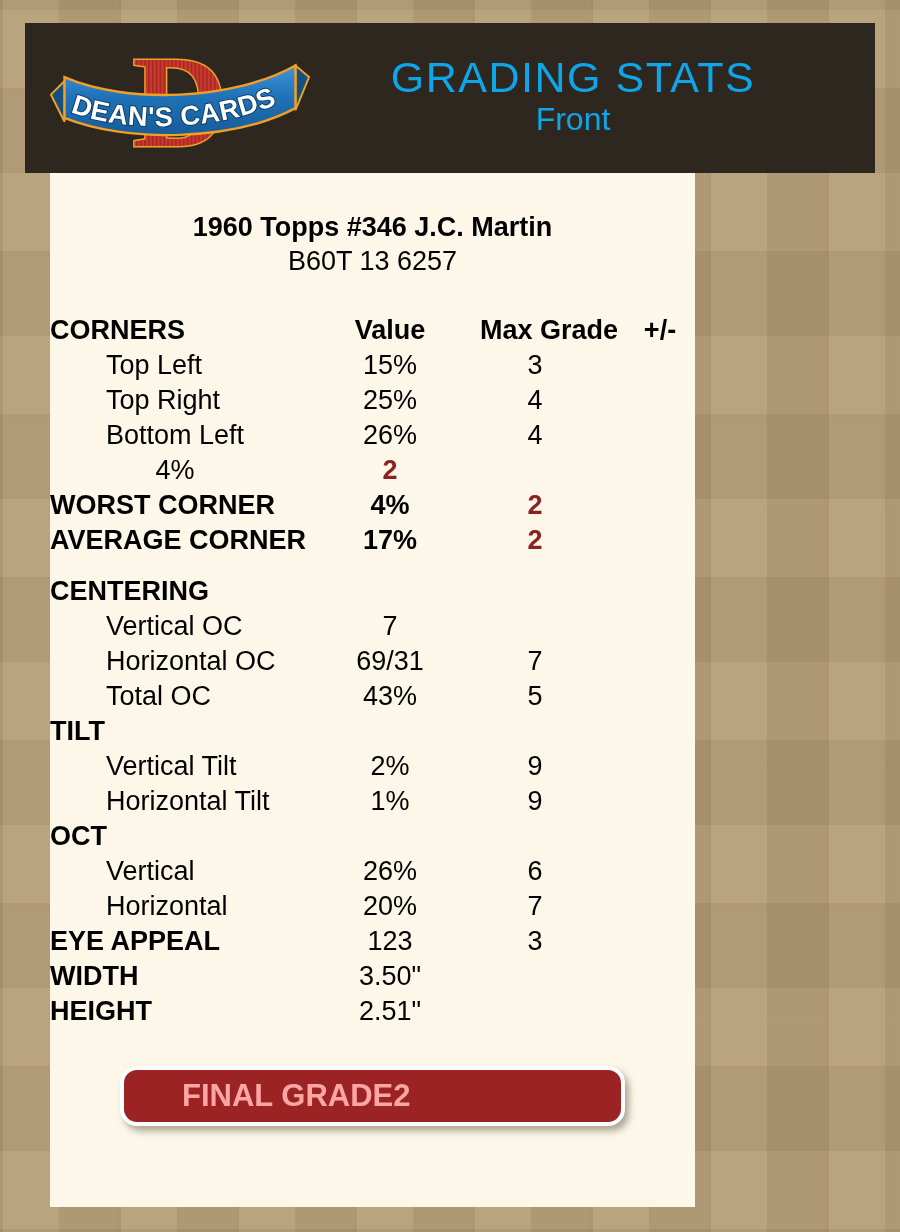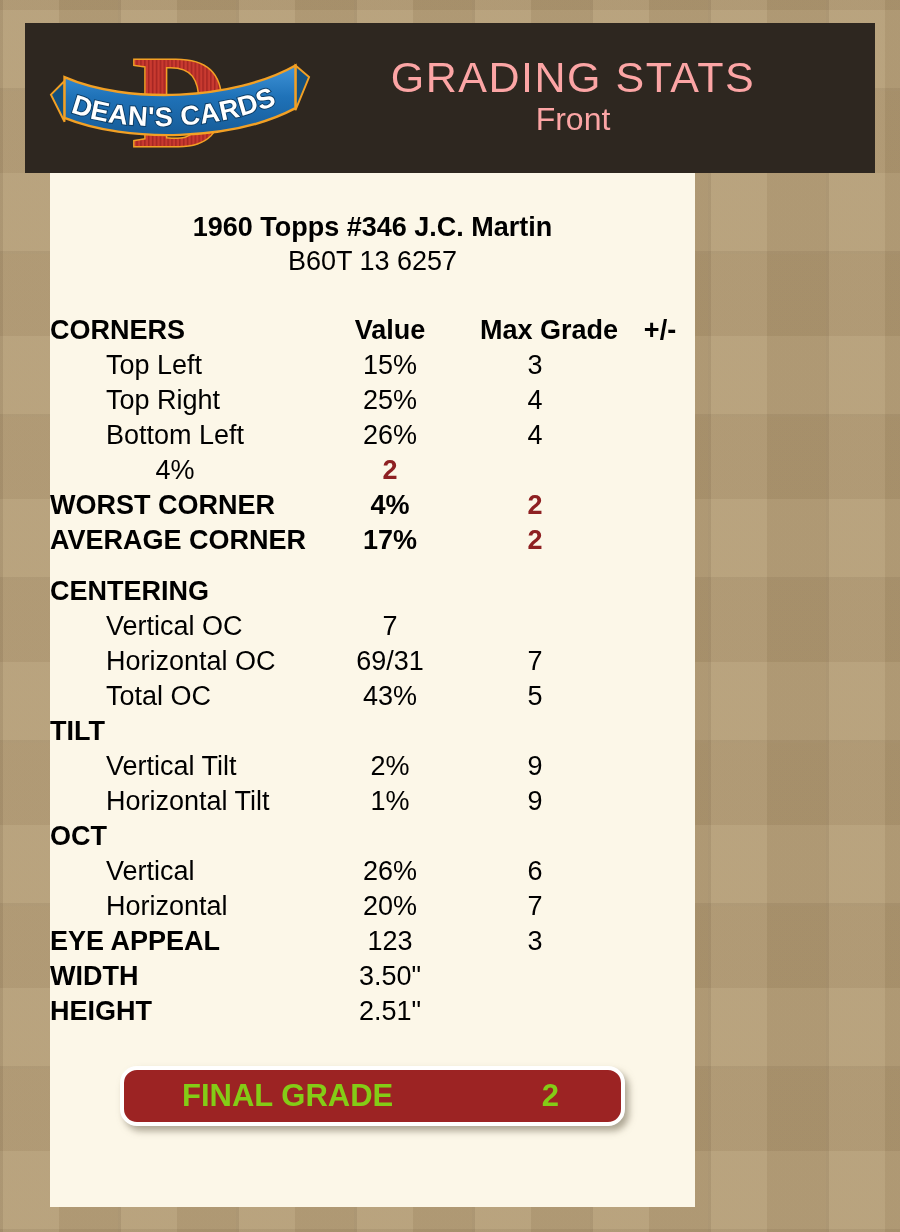--- a/index.html
+++ b/index.html
@@ -17,21 +17,21 @@
       repeating-linear-gradient(0deg, rgba(60,40,20,0.08) 0 3px, transparent 3px 163px),
       repeating-linear-gradient(90deg, rgba(255,240,210,0.06) 0 59px, rgba(80,60,30,0.06) 59px 118px),
       repeating-linear-gradient(0deg, rgba(255,244,216,0.05) 0 81px, rgba(70,50,25,0.05) 81px 163px);
   }
   .header-bar{
     position:absolute;left:25px;top:23px;width:850px;height:150px;
     background:var(--header-bg);display:flex;align-items:center;
   }
   .logo{width:262px;height:136px;margin-left:24px;flex:none;}
   .logo svg{width:100%;height:100%;display:block;}
-  .header-titles{flex:1;text-align:center;color:#fca5a5;padding-right:40px;margin-top:-6px;}
+  .header-titles{flex:1;text-align:center;color:#0ea5e9;padding-right:40px;margin-top:-6px;}
   .header-title{font-size:43px;letter-spacing:1.5px;line-height:48px;white-space:nowrap;}
   .header-subtitle{font-size:32px;line-height:36px;}
   .panel{
     position:absolute;left:50px;top:173px;width:645px;height:1034px;
     background:var(--panel-bg);
   }
   .card-title{margin-top:40px;text-align:center;font-weight:bold;font-size:27px;line-height:28px;}
   .card-code{text-align:center;font-size:27px;line-height:27px;margin-top:7px;}
   .stats{margin-top:38px;}
   .row{
@@ -43,22 +43,22 @@
   .header-row .c-label,.header-row .c-value,.header-row .c-grade,.header-row .c-pm{font-weight:bold;}
   .indent .c-label{padding-left:56px;}
   .bold-label .c-label{font-weight:bold;}
   .bold-value .c-value{font-weight:bold;}
   .red-grade .c-grade{color:var(--grade-red);font-weight:bold;}
   .gap-before{margin-top:16px;}
   .final-grade{
     margin:37px auto 0;width:505px;height:60px;box-sizing:border-box;
     background:var(--button-red);border:4px solid #ffffff;border-radius:17px;
     box-shadow:4px 5px 7px rgba(110,100,80,0.55);
-    display:flex;align-items:center;justify-content:space-between;
-    padding:0 62px 0 58px;color:#84cc16;font-weight:bold;font-size:31px;cursor:pointer;
+    display:flex;align-items:center;
+    padding:0 62px 0 58px;color:#fca5a5;font-weight:bold;font-size:31px;cursor:pointer;
   }
 </style>
 </head>
 <body>
 
 <div class="header-bar">
   <div class="logo">
     <svg viewBox="-10 0 270 135">
       <defs>
         <linearGradient id="ribbonGrad" x1="0" y1="0" x2="0" y2="1">

